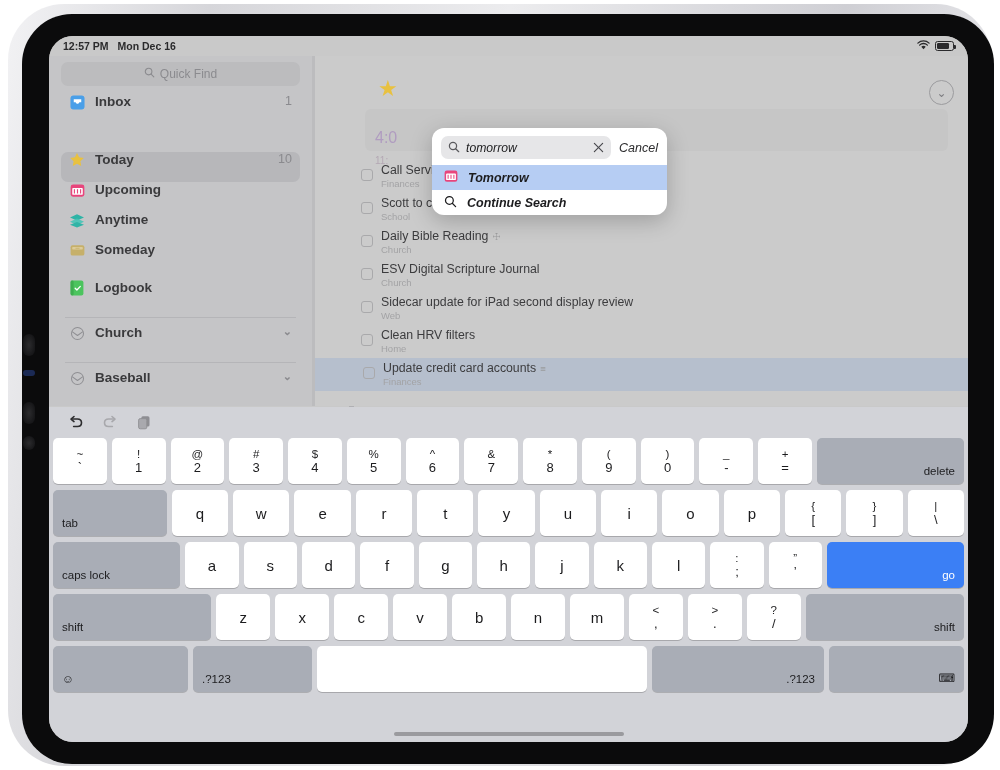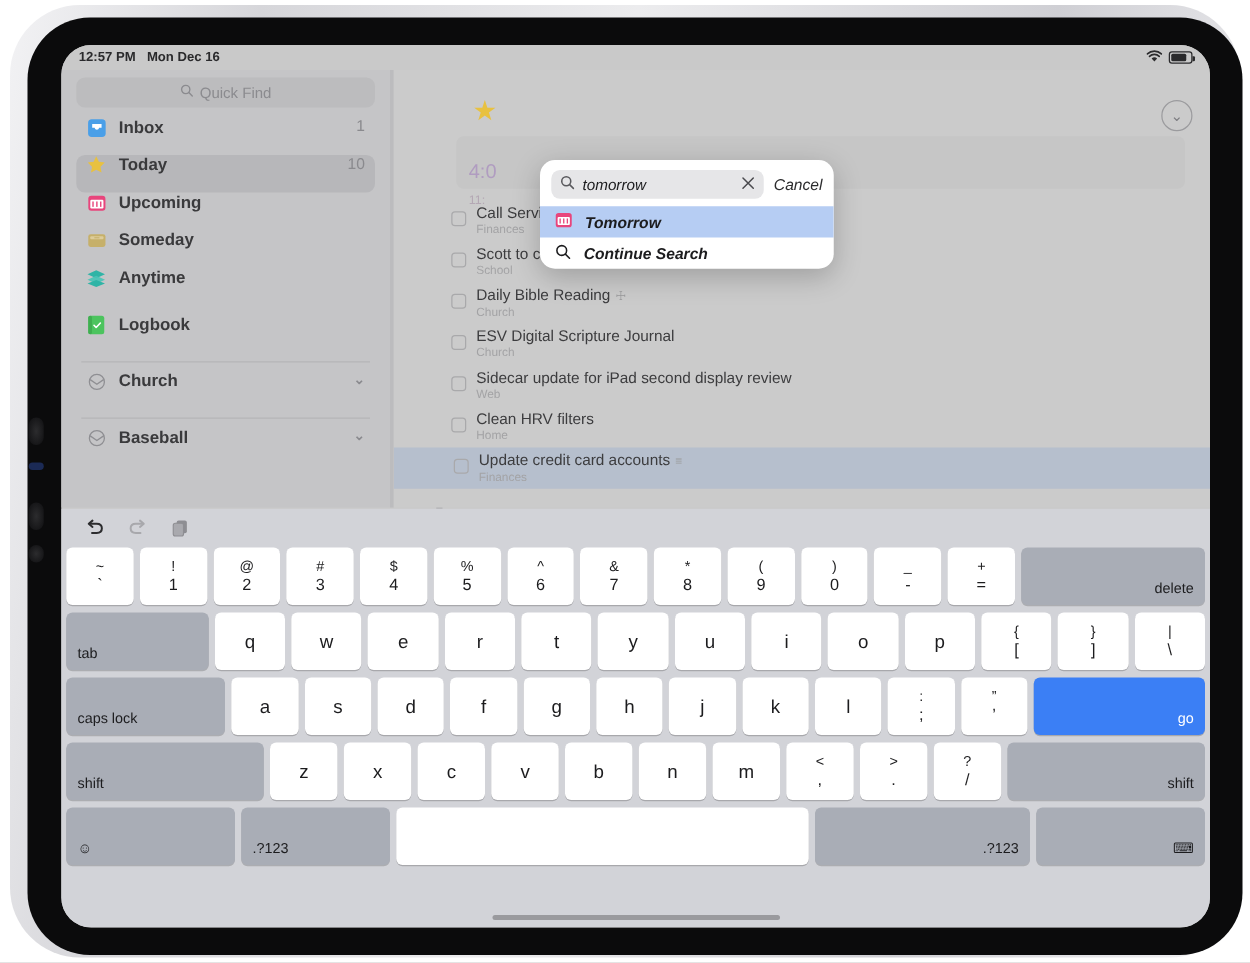--- a/index.html
+++ b/index.html
@@ -70,21 +70,21 @@
   #quickfind {
     margin-top: 6px;
     height: 24px; border-radius: 7px; background: #bcbcbe;
     display: flex; align-items: center; justify-content: center; gap: 5px;
     color: #8b8b8f; font-size: 12px;
   }
   .sb-item {
     display: flex; align-items: flex-start; height: 30px; padding: 0 8px;
     border-radius: 7px; gap: 10px; color: #3a3a3c; font-size: 13.5px; font-weight: 600;
   }
-  .sb-item.sel { background: #b7b7ba; }
+  .sb-item.sel { background: #b7b7ba; margin-top: 28px; }
   .sb-count { margin-left: auto; color: #8a8a8e; font-weight: 500; font-size: 12.5px; }
   .sb-ico { width: 16px; height: 16px; flex: none; display:flex; align-items:center; justify-content:center; }
   .sb-gap { height: 8px; }
   .sb-sep { height: 1px; background: #b5b5b8; margin: 7px 4px; }
   .chev { margin-left: auto; color: #8a8a8e; font-size: 11px; }
 
   #divider { position: absolute; left: 263px; top: 0; width: 3px; height: 350px; background: #bcbcbe; }
   #sbscroll { position: absolute; left: 300px; top: 330px; width: 5px; height: 50px;
               background: #b0b0b3; border-radius: 3px; }
 
@@ -240,38 +240,38 @@
                 <rect x="4.1" y="6.6" width="1.2" height="4.6" fill="#e8457c"></rect>
                 <rect x="7.4" y="6.6" width="1.2" height="4.6" fill="#e8457c"></rect>
                 <rect x="10.7" y="6.6" width="1.2" height="4.6" fill="#e8457c"></rect>
               </svg>
           </span>
           <span>Upcoming</span>
         </div>
 
         <div class="sb-item">
           <span class="sb-ico">
+            <svg width="16" height="15" viewBox="0 0 16 15">
+                <path d="M8 1.2 15 4.4 8 7.6 1 4.4z" fill="#2fb4a6"></path>
+                <path d="M8 5.6 15 8.8 8 12 1 8.8z" fill="#49c3b6" opacity="0.92"></path>
+                <path d="M8 9.0 15 11.8 8 14.6 1 11.8z" fill="#2fb4a6"></path>
+              </svg>
+          </span>
+          <span>Anytime</span>
+        </div>
+
+        <div class="sb-item">
+          <span class="sb-ico">
             <svg width="15" height="13" viewBox="0 0 16 14">
                 <rect x="0.6" y="1.4" width="14.8" height="11" rx="2" fill="#c6b06a"></rect>
                 <rect x="2.3" y="3.2" width="11.4" height="2.6" rx="0.8" fill="#ddcc9a"></rect>
                 <rect x="5.8" y="4.1" width="4.4" height="0.9" fill="#c6b06a"></rect>
               </svg>
           </span>
           <span>Someday</span>
-        </div>
-
-        <div class="sb-item">
-          <span class="sb-ico">
-            <svg width="16" height="15" viewBox="0 0 16 15">
-                <path d="M8 1.2 15 4.4 8 7.6 1 4.4z" fill="#2fb4a6"></path>
-                <path d="M8 5.6 15 8.8 8 12 1 8.8z" fill="#49c3b6" opacity="0.92"></path>
-                <path d="M8 9.0 15 11.8 8 14.6 1 11.8z" fill="#2fb4a6"></path>
-              </svg>
-          </span>
-          <span>Anytime</span>
         </div>
 
         <div class="sb-gap"></div>
 
         <div class="sb-item">
           <span class="sb-ico">
             <svg width="14" height="16" viewBox="0 0 14 16">
                 <rect x="0.6" y="0.6" width="12.8" height="14.8" rx="2" fill="#4cc45e"></rect>
                 <rect x="0.6" y="0.6" width="3" height="14.8" rx="1.4" fill="#3fae50"></rect>
                 <path d="M5.2 8.2l1.7 1.8 3.4-3.6" stroke="#fff" stroke-width="1.3" fill="none" stroke-linecap="round" stroke-linejoin="round"></path>

